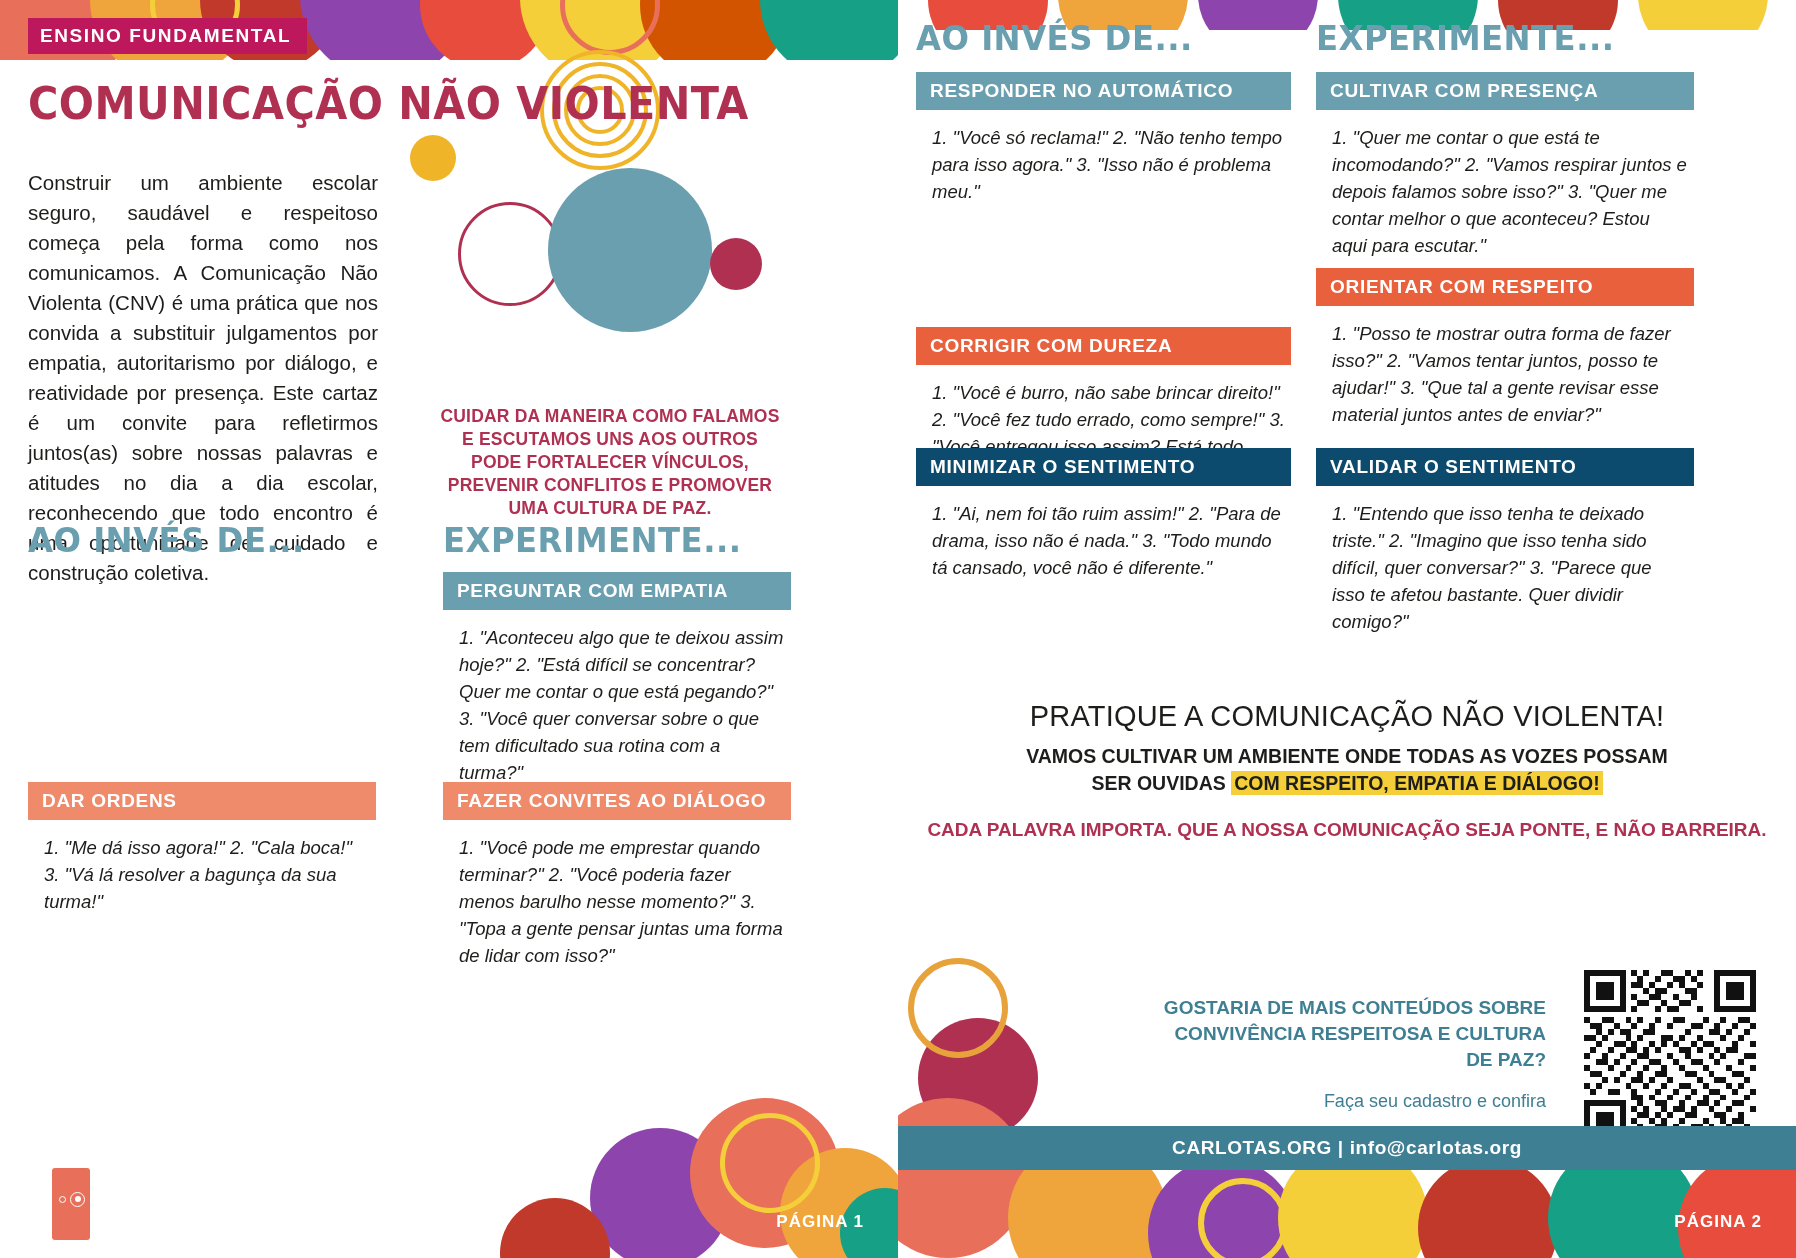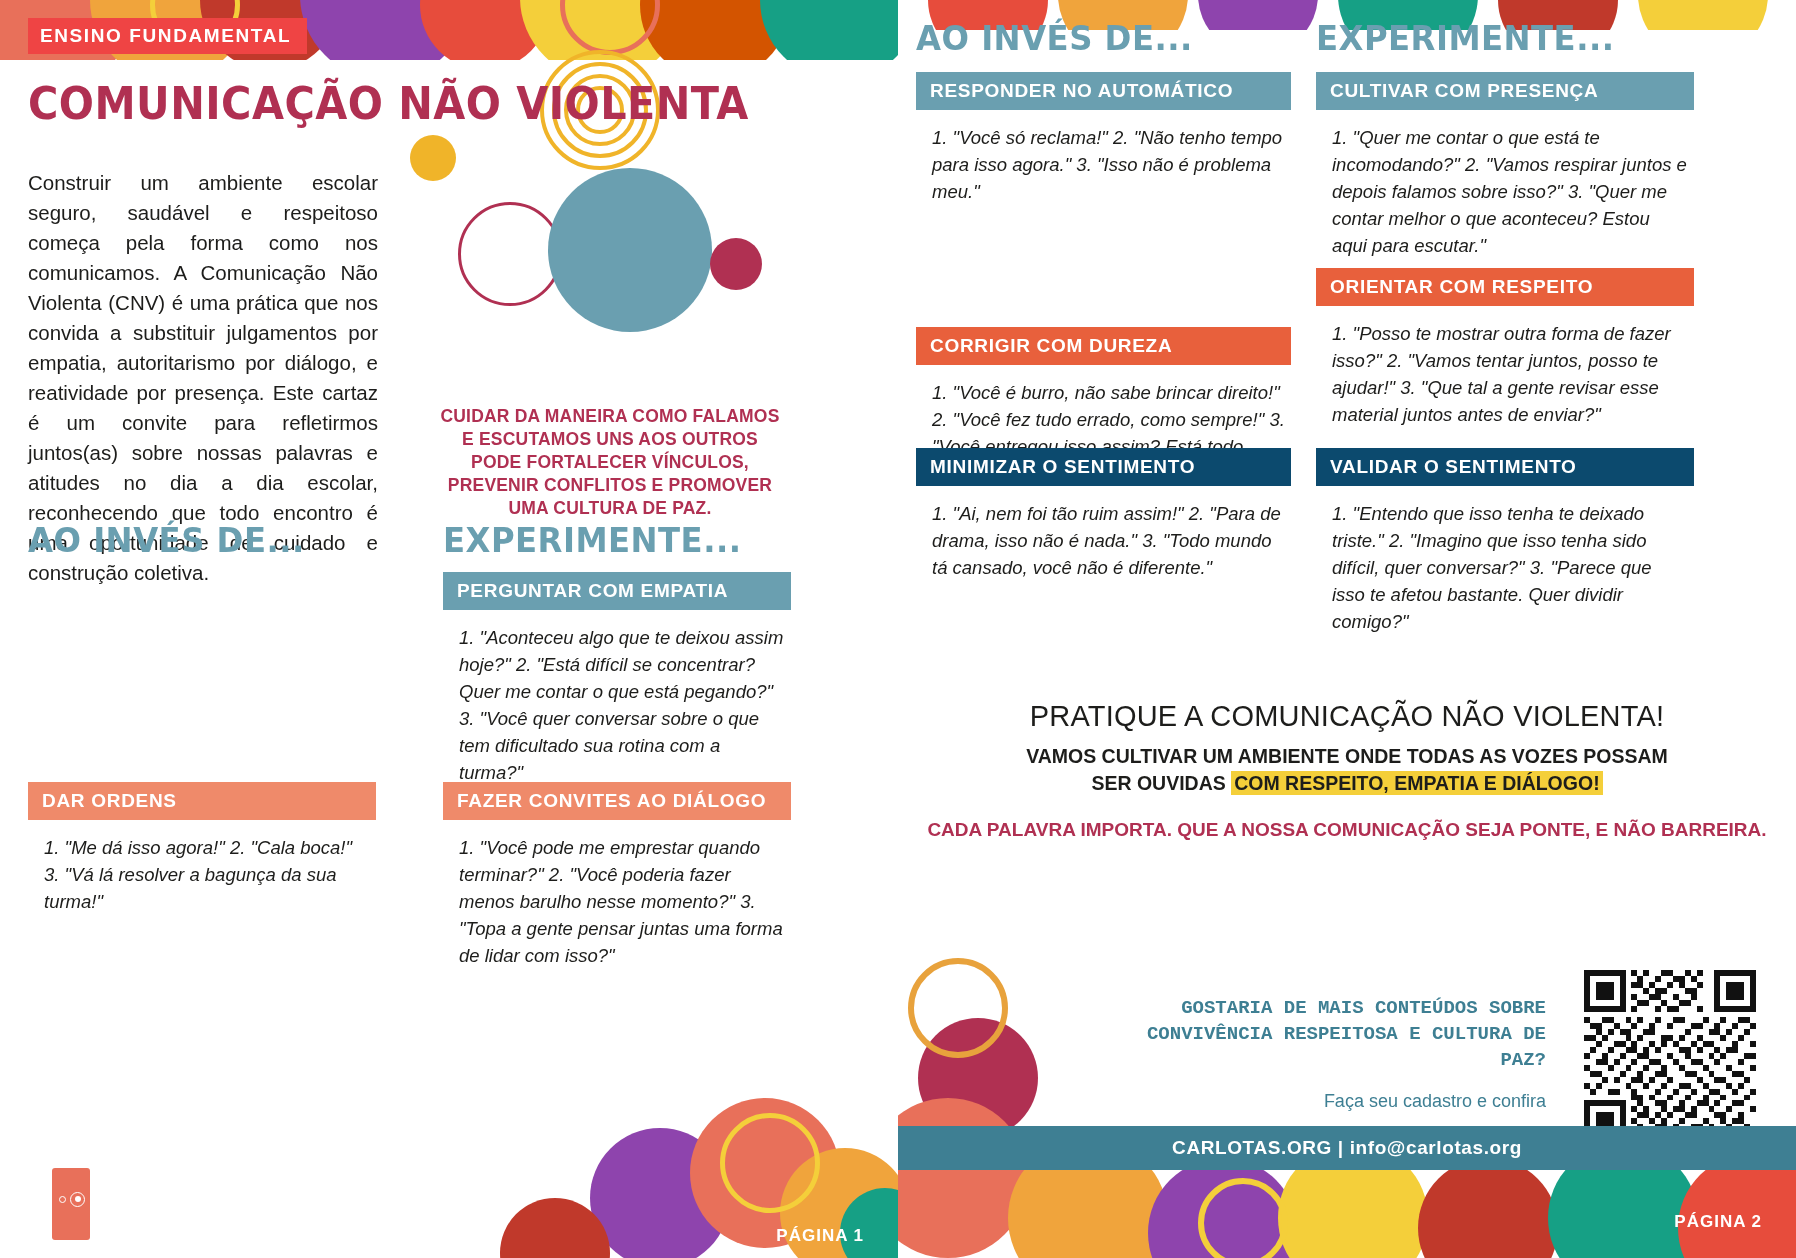--- a/index.html
+++ b/index.html
@@ -29,21 +29,21 @@
   .left-topart {
     position: absolute; top: 0; left: 0; width: 898px; height: 60px;
     overflow: hidden;
   }
   .left-bottomart {
     position: absolute; bottom: 0; left: 300px; width: 598px; height: 200px;
     overflow: hidden;
   }
   .tag {
     position: absolute; top: 18px; left: 28px;
-    background: #ef4444; color: #ffffff;
+    background: #be185d; color: #ffffff;
     font-weight: bold; font-size: 19px; letter-spacing: 1.6px;
     padding: 7px 16px 7px 12px;
     z-index: 20;
   }
   .main-title {
     position: absolute; top: 78px; left: 28px;
     font-family: "DejaVu Sans", sans-serif;
     font-weight: bold;
     font-size: 44px;
     letter-spacing: 0.5px;
@@ -87,21 +87,21 @@
     font-style: italic; font-size: 18.5px; line-height: 27px;
     color: #1d1d1b;
     padding: 14px 6px 0 16px;
   }
 
   
   .lp-left  { position: absolute; left: 28px;  width: 348px; z-index: 20; }
   .lp-right { position: absolute; left: 443px; width: 348px; z-index: 20; }
 
   .page-num {
-    position: absolute; bottom: 12px; right: 34px;
+    position: absolute; bottom: 26px; right: 34px;
     color: #ffffff; font-weight: bold; font-size: 17px; letter-spacing: 1px;
     z-index: 30;
   }
   .logo-box {
     position: absolute; bottom: 18px; left: 52px;
     width: 38px; height: 72px; background: #e8705a; border-radius: 3px;
     z-index: 30;
   }
   .logo-box .d1 { position: absolute; left: 7px; top: 28px; width: 7px; height: 7px; border-radius: 50%; border: 1.6px solid #fff; }
   .logo-box .d2 { position: absolute; left: 18px; top: 24px; width: 15px; height: 15px; border-radius: 50%; border: 1.8px solid #fff; }
@@ -127,21 +127,21 @@
     font-family: "Liberation Sans", sans-serif;
   }
   .cta-sub { margin-top: 10px; font-size: 19.5px; font-weight: bold; color: #1d1d1b; line-height: 27px; }
   .hl { background: #f4cf3a; padding: 1px 3px; }
   .cta-foot { margin-top: 22px; font-size: 19px; font-weight: bold; color: #b03052; }
 
   .qr-text {
     position: absolute; right: 250px; top: 995px; width: 400px;
     text-align: right; z-index: 25;
   }
-  .qr-text .l1 { color: #3e7f93; font-weight: bold; font-size: 19px; line-height: 26px; font-family: Liberation Mono, monospace; }
+  .qr-text .l1 { color: #3e7f93; font-weight: bold; font-size: 19px; line-height: 26px; }
   .qr-text .l2 { color: #3e7f93; font-size: 18px; line-height: 25px; margin-top: 16px; }
 
   .qr {
     position: absolute; right: 40px; top: 970px;
     width: 172px; height: 172px; background: #fff; z-index: 25;
   }
   .footer-bar {
     position: absolute; left: 0; bottom: 88px; width: 898px;
     background: #3e7f93; color: #fff; text-align: center;
     font-weight: bold; font-size: 19px; letter-spacing: 0.6px;

